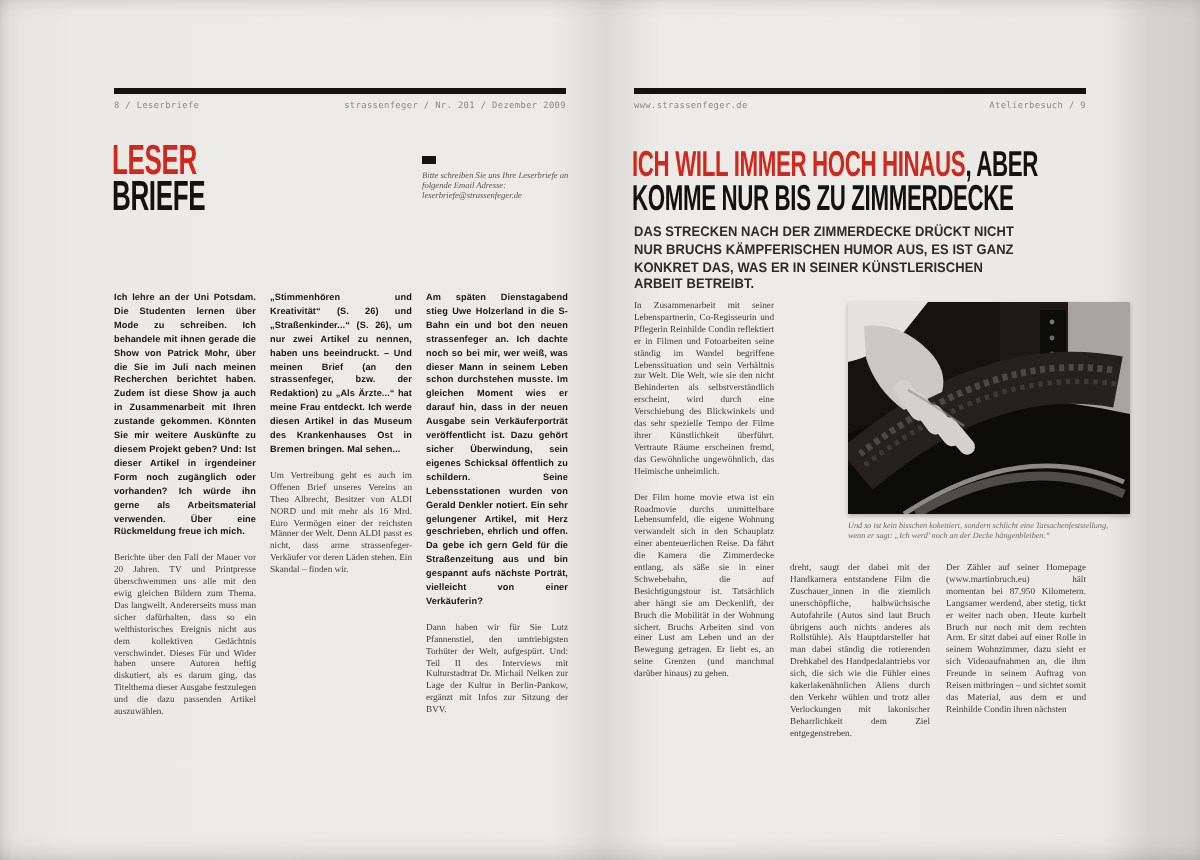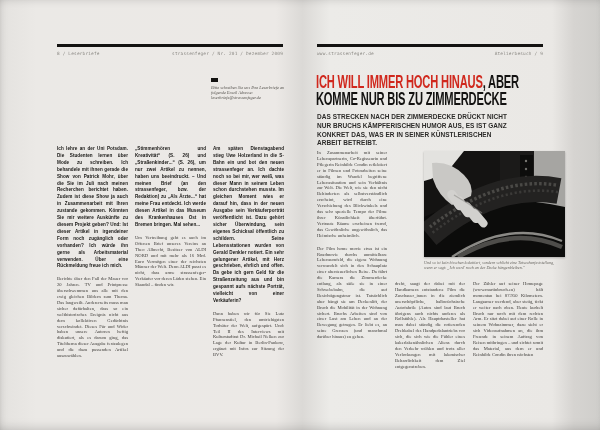--- a/index.html
+++ b/index.html
@@ -62,20 +62,24 @@
 
 <div class="spread">
 
   <div class="abs rule" style="left:57px;top:44px;width:226px;"></div>
 
   <div class="abs meta" style="left:57px;top:51px;width:226px;">
     <span>8 / Leserbriefe</span>
     <span>strassenfeger / Nr. 201 / Dezember 2009</span>
   </div>
 
+  <div class="abs" style="left:56px;top:72px;">
+    <div class="bigtitle left-title"><span class="red">LESER</span></div>
+    <div class="bigtitle left-title"><span>BRIEFE</span></div>
+  </div>
 
   <div class="abs notebox" style="left:211px;top:78px;">
     <div class="note-square"></div>
     <div class="note-text">Bitte schreiben Sie uns Ihre Leserbriefe an folgende Email Adresse: leserbriefe@strassenfeger.de</div>
   </div>
 
   <div class="abs col" style="left:57px;top:146px;width:71px;">
     <p class="lead">Ich lehre an der Uni Potsdam. Die Studenten lernen über Mode zu schreiben. Ich behandele mit ihnen gerade die Show von Patrick Mohr, über die Sie im Juli nach meinen Recherchen berichtet haben. Zudem ist diese Show ja auch in Zusammenarbeit mit Ihren zustande gekommen. Könnten Sie mir weitere Auskünfte zu diesem Projekt geben? Und: Ist dieser Artikel in irgendeiner Form noch zugänglich oder vorhanden? Ich würde ihn gerne als Arbeitsmaterial verwenden. Über eine Rückmeldung freue ich mich.</p>
     <p class="serif">Berichte über den Fall der Mauer vor 20 Jahren. TV und Printpresse überschwemmen uns alle mit den ewig gleichen Bildern zum Thema. Das langweilt. Andererseits muss man sicher dafürhalten, dass so ein welthistorisches Ereignis nicht aus dem kollektiven Gedächtnis verschwindet. Dieses Für und Wider haben unsere Autoren heftig diskutiert, als es darum ging, das Titelthema dieser Ausgabe festzulegen und die dazu passenden Artikel auszuwählen.</p>
   </div>

